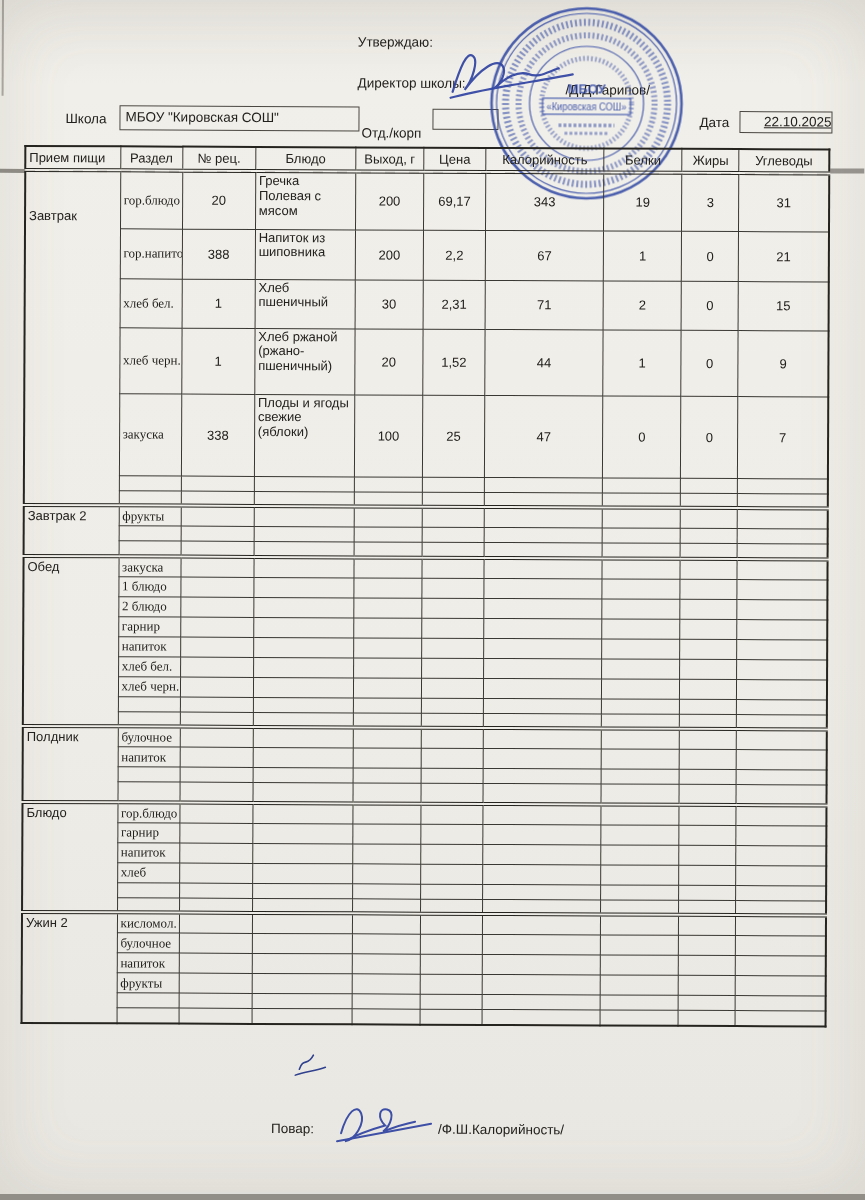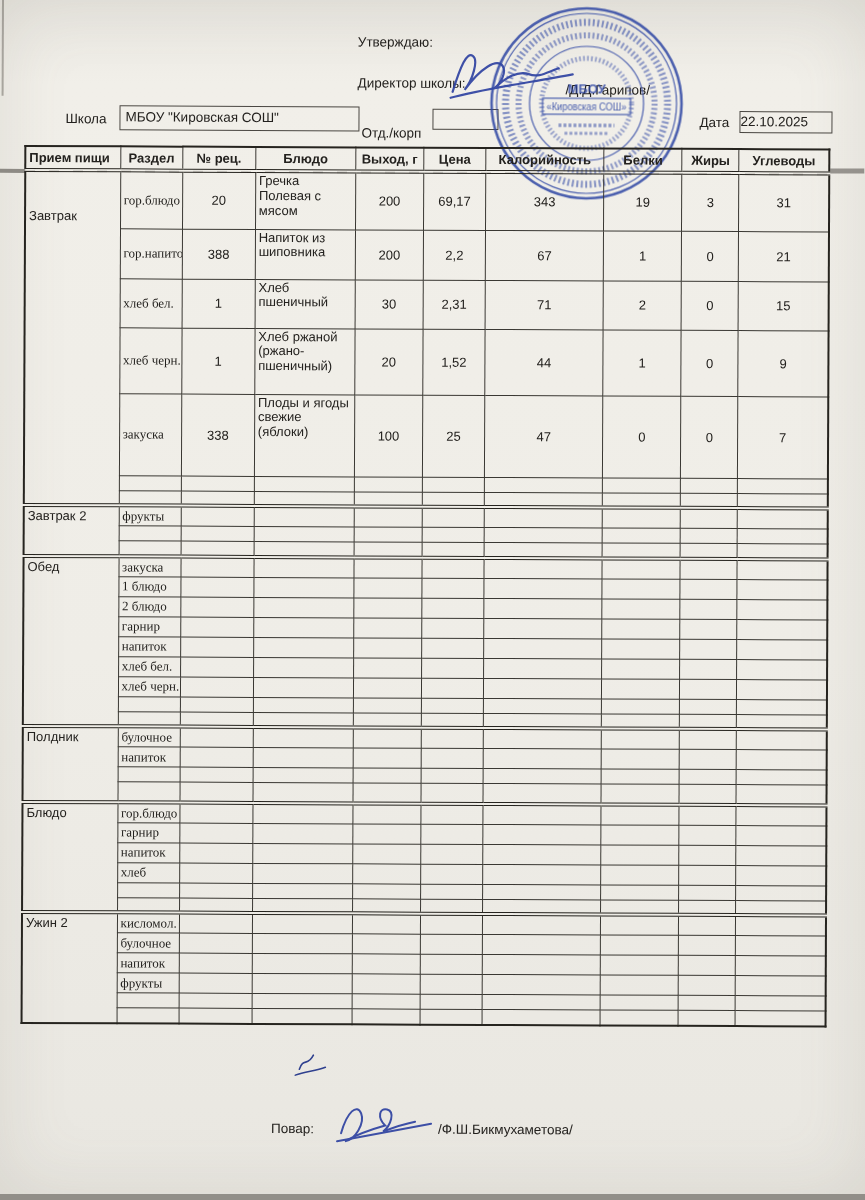--- a/index.html
+++ b/index.html
@@ -14,21 +14,21 @@
   .box { border:1px solid #4a4742; font-size:13.5px; line-height:22px; overflow:hidden; white-space:nowrap; }
   .left-edge { left:2px; top:0; width:2px; height:96px; background:#5a564f; opacity:.45; }
   .seam-l { left:0; top:169px; width:26px; height:4px; background:#413e39; opacity:.55; }
   .seam-r { left:831px; top:165px; width:34px; height:5px; background:#413e39; opacity:.5; }
   .seam-mid { left:26px; top:170px; width:806px; height:2px;
               background:repeating-linear-gradient(90deg, rgba(60,55,50,.18) 0 10px, rgba(60,55,50,0) 10px 24px); }
 
   table.menu { position:absolute; left:25px; top:145px; width:806px; border-collapse:collapse; table-layout:fixed;
                font-size:13px; border:2px solid #26241f; }
   table.menu th, table.menu td { border:1px solid #3a3833; padding:1px 3px; overflow:hidden; }
-  table.menu thead th { font-weight:bold; height:24px; border-bottom:4px double #26241f; white-space:nowrap; text-align:center; font-size:13px; }
+  table.menu thead th { font-weight:normal; height:24px; border-bottom:4px double #26241f; white-space:nowrap; text-align:center; font-size:13px; }
   table.menu thead th.hl { text-align:left; }
   tr.sec > td { border-top:4px double #26241f; }
   td.m { vertical-align:top; padding:3px 1px 0 3px; white-space:nowrap; overflow:hidden; }
   td.m.b1 { padding-top:36px; }
   td.l { text-align:left; white-space:nowrap; vertical-align:middle; padding:1px 1px 1px 3px;font-family:Liberation Serif, serif; }
   td.c { text-align:center; vertical-align:middle; }
   td.d { text-align:left; vertical-align:top; line-height:1.15; padding:2px 2px 1px 3px; }
   tr.t1{height:58px} tr.t2{height:50px} tr.t3{height:49px} tr.t4{height:66px} tr.t5{height:82px}
   tr.rs{height:20px} tr.re{height:15px}
 
@@ -52,21 +52,21 @@
       <path d="M8 52 C16 26 22 12 28 16 C34 20 28 40 20 50 C36 28 52 18 58 26 C62 32 56 44 50 48 C60 38 74 30 84 34 C94 38 102 32 114 28"></path>
       <path d="M6 58 C42 48 88 42 128 34"></path>
     </g>
   </svg>
 
   <div class="abs lbl" style="left:30px; top:111px;margin-left:36px;">Школа</div>
   <div class="abs box" style="left:120px; top:105px; width:240px; height:25px; padding-left:5px;">МБОУ "Кировская СОШ"</div>
   <div class="abs lbl" style="left:362px; top:111px;margin-top:13px;">Отд./корп</div>
   <div class="abs box" style="left:433px; top:107px; width:66px; height:21px;"></div>
   <div class="abs lbl" style="left:700px; top:112px;">Дата</div>
-  <div class="abs box" style="left:740px; top:108px; width:93px; height:22px; text-align:left; line-height:20px;">22.10.2025</div>
+  <div class="abs box" style="left:740px; top:108px; width:93px; height:22px; text-align:right; line-height:20px;text-decoration:underline;">22.10.2025</div>
 
   <svg class="abs stamp" viewBox="0 0 200 200">
     <g fill="none" stroke="#2e46a4">
       <circle cx="100" cy="100" r="95" stroke-width="2.6"></circle>
       <circle cx="100" cy="100" r="90" stroke-width="1.2"></circle>
       <circle cx="100" cy="100" r="57" stroke-width="1.2"></circle>
       <circle cx="100" cy="100" r="81" stroke-width="7" stroke-dasharray="2 2.5" opacity="0.65"></circle>
       <circle cx="100" cy="100" r="68" stroke-width="6" stroke-dasharray="2 2.4" opacity="0.6"></circle>
       <circle cx="100" cy="100" r="45" stroke-width="5" stroke-dasharray="1.8 2.2" opacity="0.55"></circle>
       <path d="M72 122 H128" stroke-width="3.5" stroke-dasharray="3 2" opacity="0.6"></path>
@@ -518,15 +518,15 @@
     </g>
   </svg>
 
   <div class="abs lbl" style="left:276px; top:1120px;">Повар:</div>
   <svg class="abs sig" style="left:332px; top:1094px;" width="116" height="58" viewBox="0 0 116 58">
     <g fill="none" stroke="#2b3fa0" stroke-width="2" stroke-linecap="round">
       <path d="M14 38 C20 16 30 8 34 18 C38 28 28 44 18 46 C28 40 44 34 58 30 C50 22 52 12 60 14 C68 16 64 30 56 36 C66 32 78 28 88 26"></path>
       <path d="M10 46 C40 40 72 34 104 28"></path>
     </g>
   </svg>
-  <div class="abs lbl" style="left:443px; top:1120px;">/Ф.Ш.Бикмухаметова/</div>
+  <div class="abs lbl" style="left:443px; top:1120px;">/Ф.Ш.Калорийность/</div>
 
 </div>
 
 </body></html>

